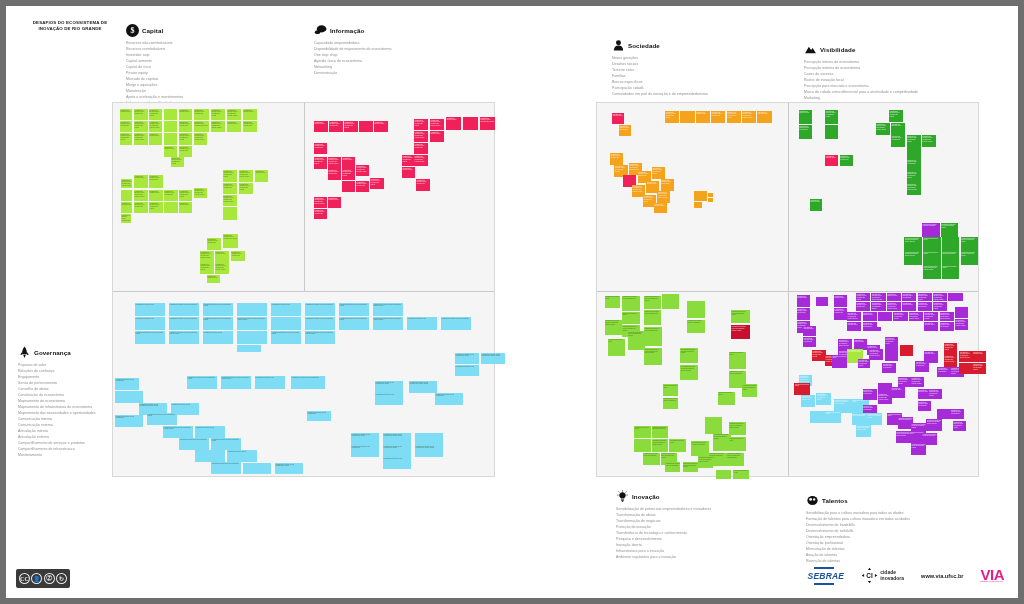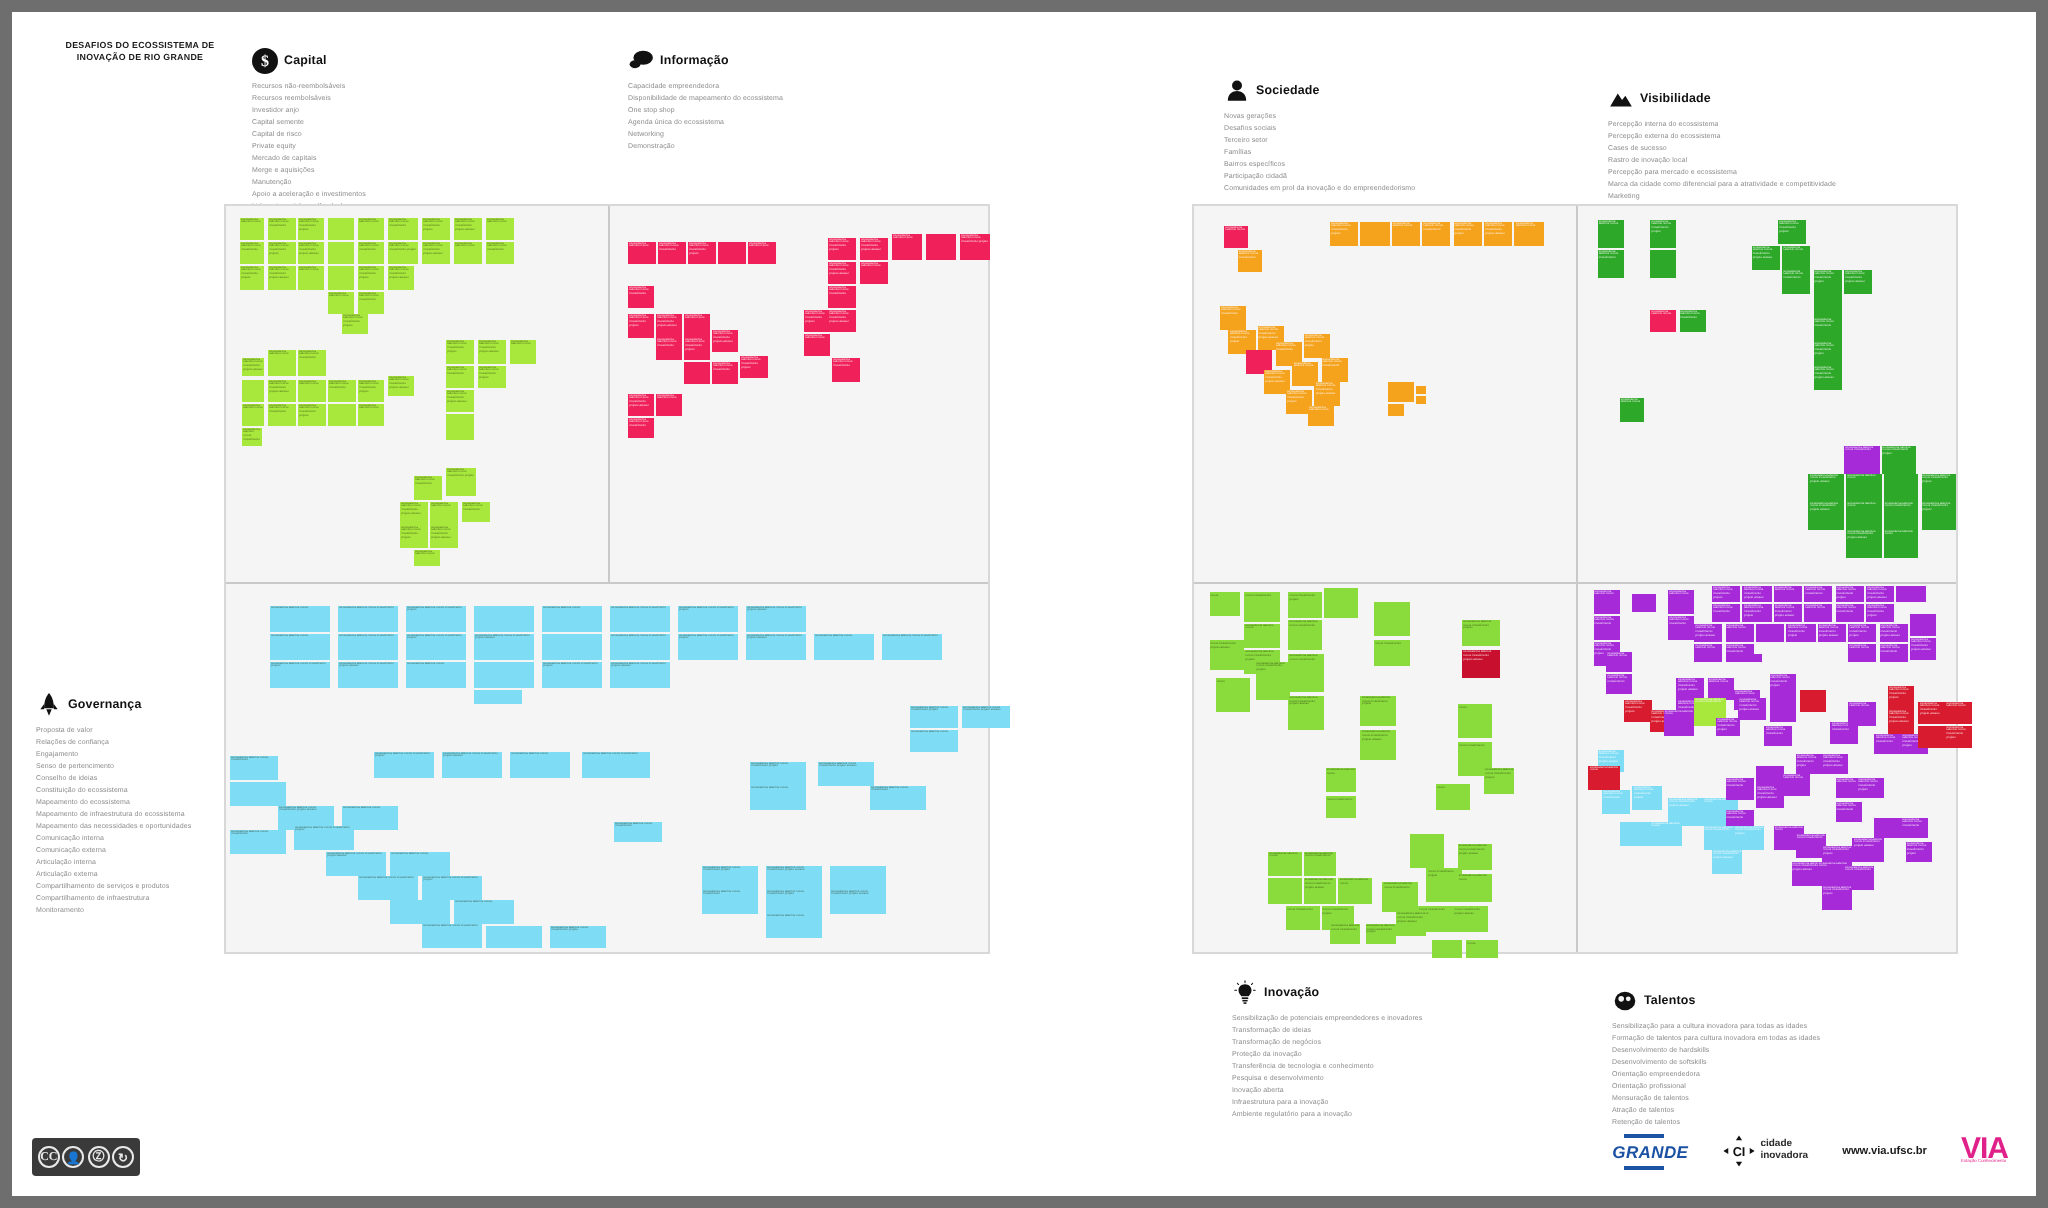--- a/index.html
+++ b/index.html
@@ -645,21 +645,21 @@
   </div>
 
   <div id="cc">
     <span class="cc-c">CC</span>
     <span class="cc-c">👤</span>
     <span class="cc-c">Ⓩ</span>
     <span class="cc-c">↻</span>
   </div>
 
   <div id="logos">
-    <span class="logo-sebrae">GRANDE</span>
+    <span class="logo-sebrae">SEBRAE</span>
     <span class="logo-ci">
       <span class="logo-ci-mark">
         <svg viewBox="0 0 24 24" width="17" height="17">
           <path d="M12 1 L14.2 4.4 L9.8 4.4 Z" fill="#111"></path>
           <path d="M12 23 L9.8 19.6 L14.2 19.6 Z" fill="#111"></path>
           <path d="M1 12 L4.4 9.8 L4.4 14.2 Z" fill="#111"></path>
           <path d="M23 12 L19.6 14.2 L19.6 9.8 Z" fill="#111"></path>
           <text x="12" y="15.2" font-size="9" font-weight="bold" text-anchor="middle" fill="#111" font-family="Liberation Sans, sans-serif">CI</text>
         </svg>
       </span>

